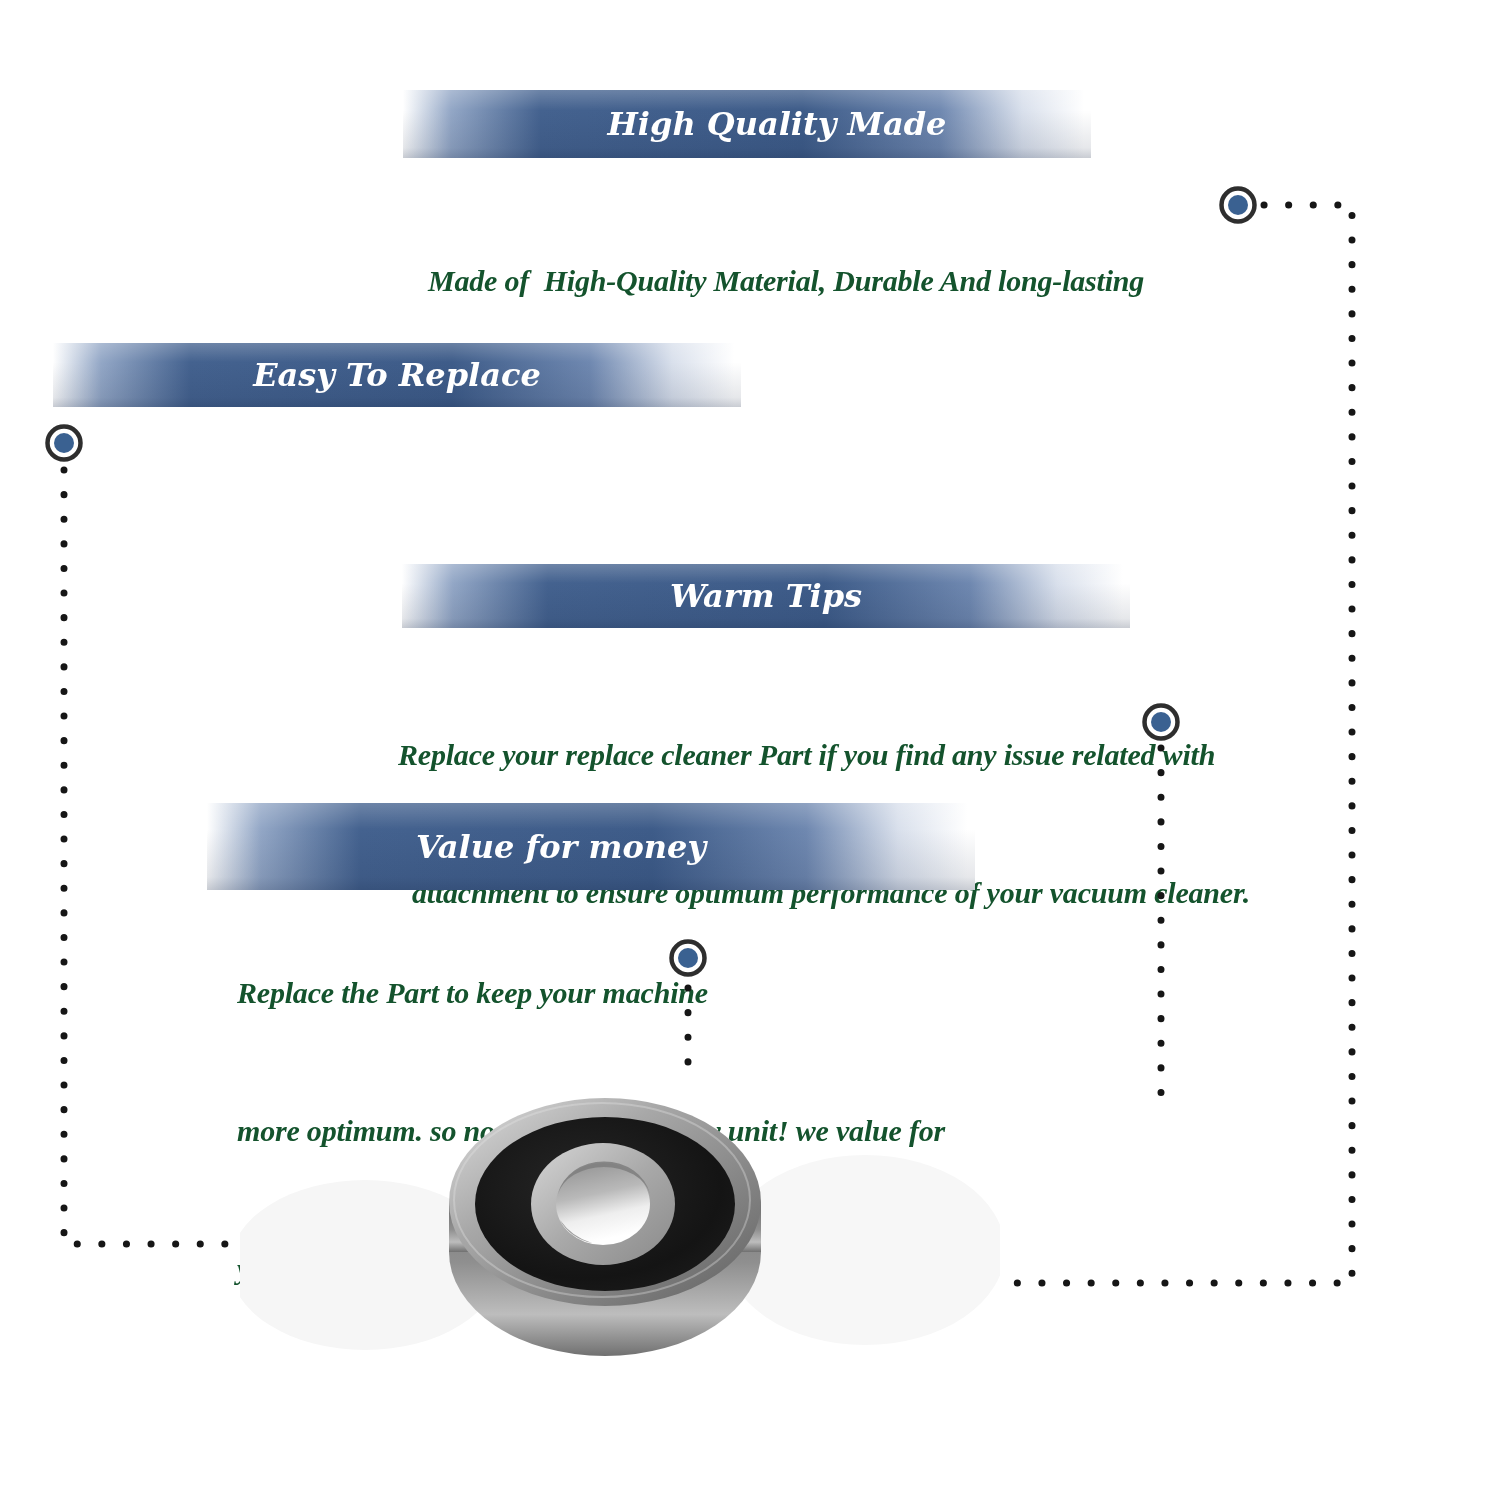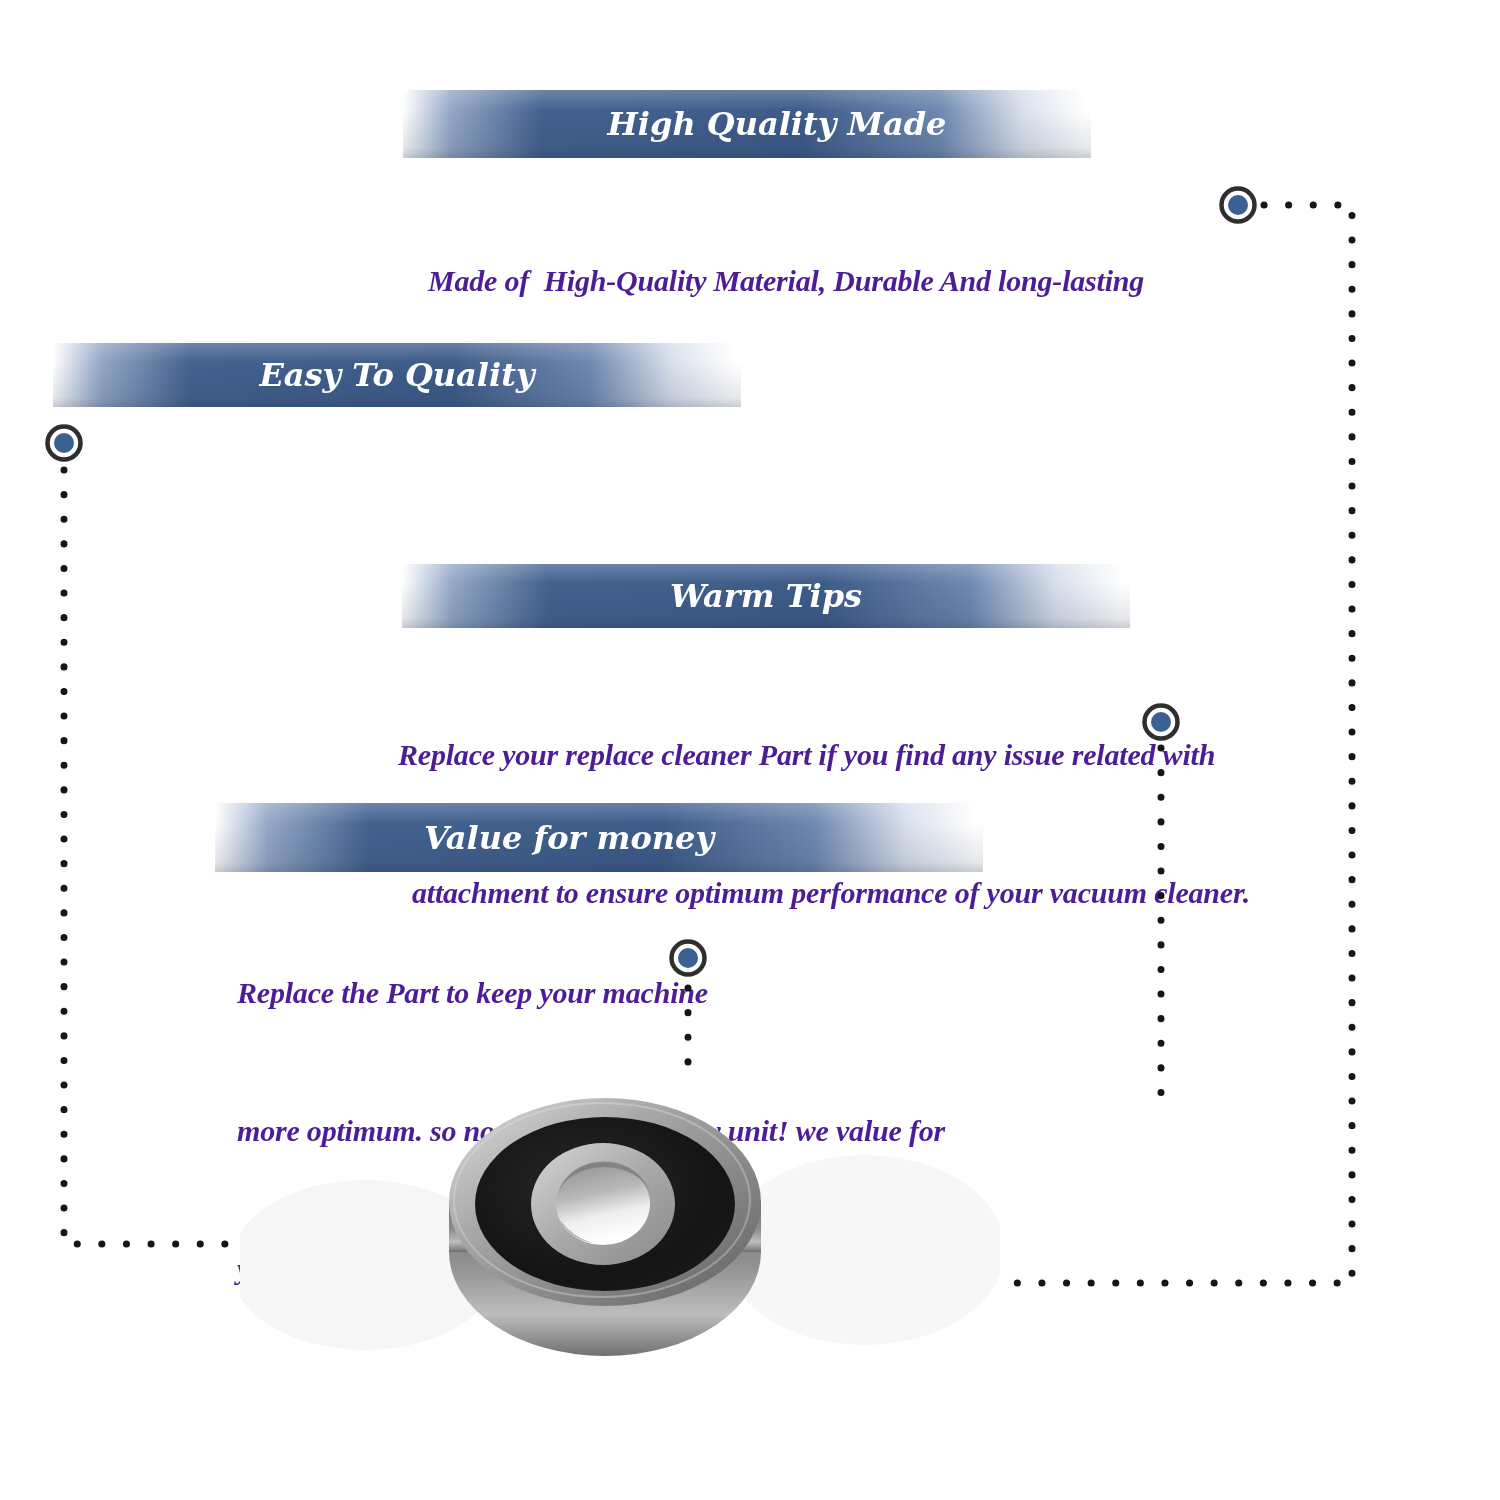--- a/index.html
+++ b/index.html
@@ -13,51 +13,51 @@
     background:
       linear-gradient(180deg, rgba(255,255,255,0.22) 0%, rgba(255,255,255,0) 30%, rgba(10,25,55,0.10) 85%, rgba(10,25,55,0.22) 100%),
       linear-gradient(90deg, #ffffff 0%, #93a7c6 7%, #44628f 20%, #3e5c89 58%, #6f88b0 78%, #d9e0ec 90%, #ffffff 99%);
   }
   .banner-title{
     font-family:"DejaVu Serif","Liberation Serif",serif;
     font-style:italic;font-weight:bold;color:#ffffff;
     font-size:32px;white-space:pre;letter-spacing:0px;
   }
   .body-text{
-    position:absolute;color:#4c1d95;
+    position:absolute;color:#14532d;
     font-family:"Liberation Serif",serif;font-style:italic;font-weight:bold;
     font-size:30px;line-height:46px;letter-spacing:-0.2px;white-space:pre;
   }
   .overlay{position:absolute;left:0;top:0;pointer-events:none;}
 </style>
 </head>
 <body>
 
 <div class="canvas">
 
   <div class="banner" style="left:403px;top:90px;width:688px;height:68px;">
     <span class="banner-title" style="margin-left:60px;">High Quality Made</span>
   </div>
   <div class="body-text" style="left:428px;top:166px;">
     <div>Made of  High-Quality Material, Durable And long-lasting</div>
   </div>
 
   <div class="banner" style="left:53px;top:343px;width:688px;height:64px;">
-    <span class="banner-title">Easy To Quality</span>
+    <span class="banner-title">Easy To Replace</span>
   </div>
 
   <div class="banner" style="left:402px;top:564px;width:728px;height:64px;">
     <span class="banner-title">Warm Tips</span>
   </div>
   <div class="body-text" style="left:398px;top:640px;">
     <div>Replace your replace cleaner Part if you find any issue related with</div>
     <div style="margin-left:14px;">attachment to ensure optimum performance of your vacuum cleaner.</div>
   </div>
 
-  <div class="banner" style="left:215px;top:803px;width:768px;height:69px;">
+  <div class="banner" style="left:207px;top:803px;width:768px;height:87px;">
     <span class="banner-title" style="margin-left:-60px;">Value for money</span>
   </div>
   <div class="body-text" style="left:237px;top:878px;">
     <div>Replace the Part to keep your machine</div>
     <div>more optimum. so no need to buy a new unit! we value for</div>
     <div>you and your money.</div>
   </div>
 
   <svg class="overlay" width="1500" height="1500" viewBox="0 0 1500 1500">
     <g fill="none" stroke="#161616" stroke-width="7" stroke-linecap="round" stroke-dasharray="0.1 24.5">

